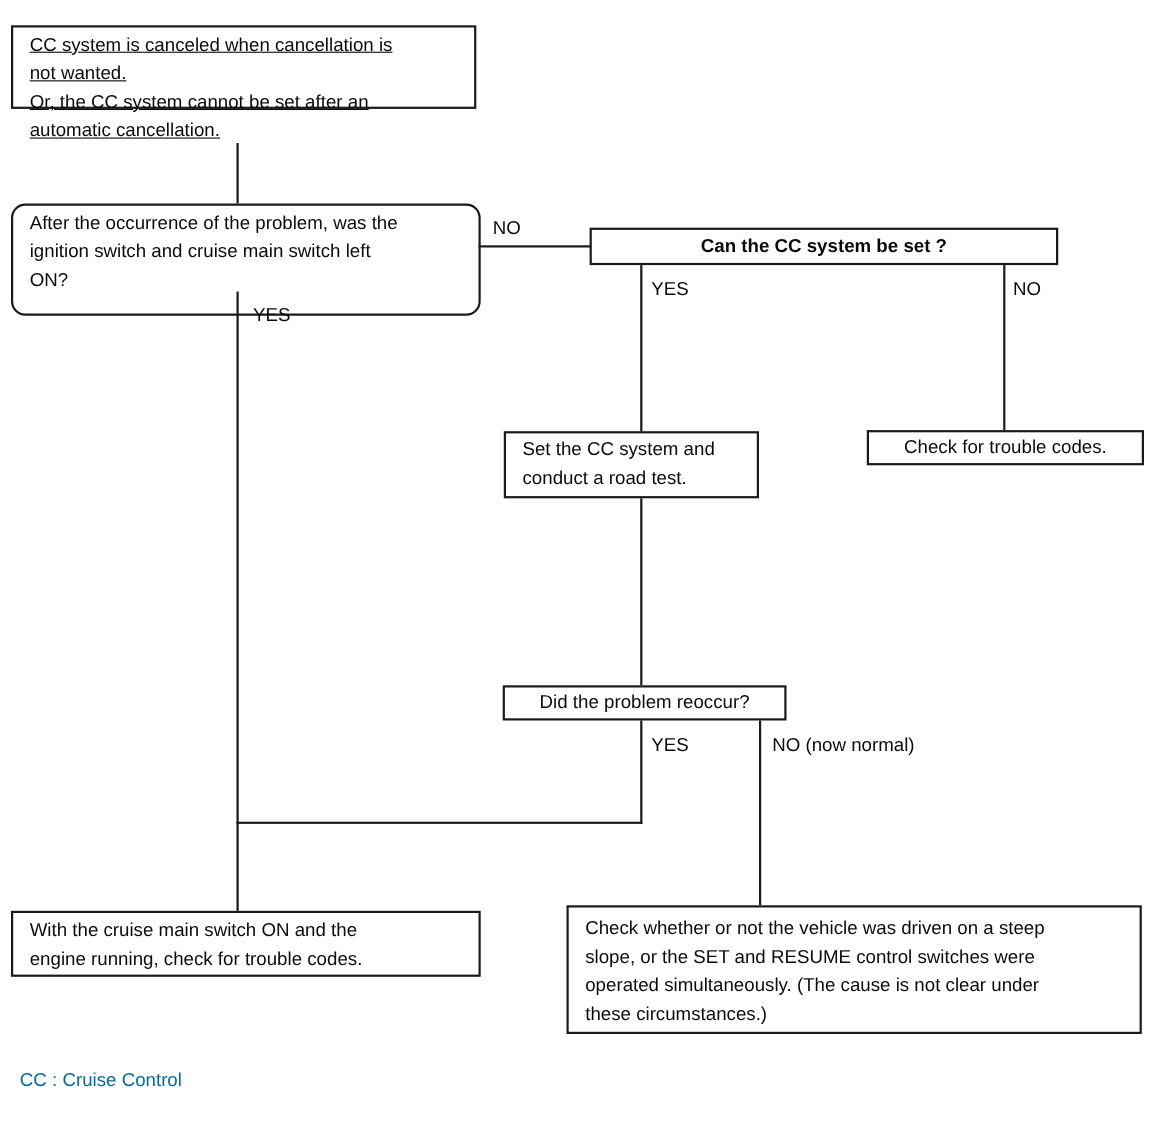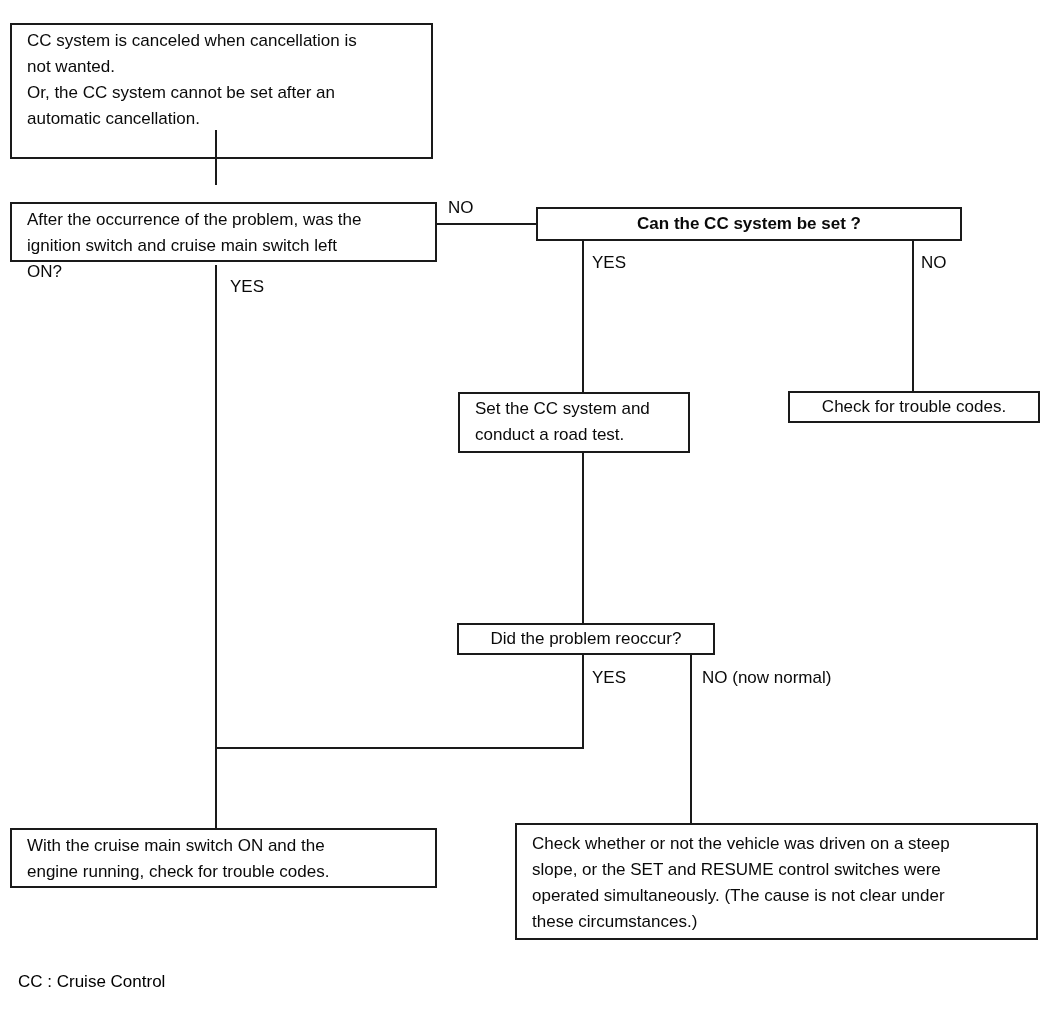--- a/index.html
+++ b/index.html
@@ -48,27 +48,27 @@
     font-size: 17px;
     line-height: 20px;
     white-space: nowrap;
     color: #0a0a0a;
   }
   .footer-note {
     position: absolute;
     left: 18px;
     top: 972px;
     font-size: 17px;
-    color: #000000;
+    color: #0369a1;
     white-space: nowrap;
   }
 
   
-  #node-a { left: 10px;  top: 23px;  width: 423px; height: 136px; }
-  #node-b { left: 10px;  top: 202px; width: 427px; height: 60px;  }
+  #node-a { left: 10px;  top: 23px;  width: 423px; height: 76px; text-decoration: underline; }
+  #node-b { left: 10px;  top: 185px; width: 427px; height: 102px; border-radius: 13px;  }
   #node-c { left: 536px; top: 207px; width: 426px; height: 34px; font-weight: bold;  }
   #node-d { left: 458px; top: 392px; width: 232px; height: 61px;  padding-top: 2px; }
   #node-e { left: 788px; top: 391px; width: 252px; height: 32px;  }
   #node-f { left: 457px; top: 623px; width: 258px; height: 32px;  }
   #node-g { left: 10px;  top: 828px; width: 427px; height: 60px;  }
   #node-h { left: 515px; top: 823px; width: 523px; height: 117px; padding-top: 6px; }
 
   
   #conn-a-b        { left: 215px; top: 130px; height: 55px;  }
   #conn-b-no-h     { left: 435px; top: 223px; width: 102px;  }

